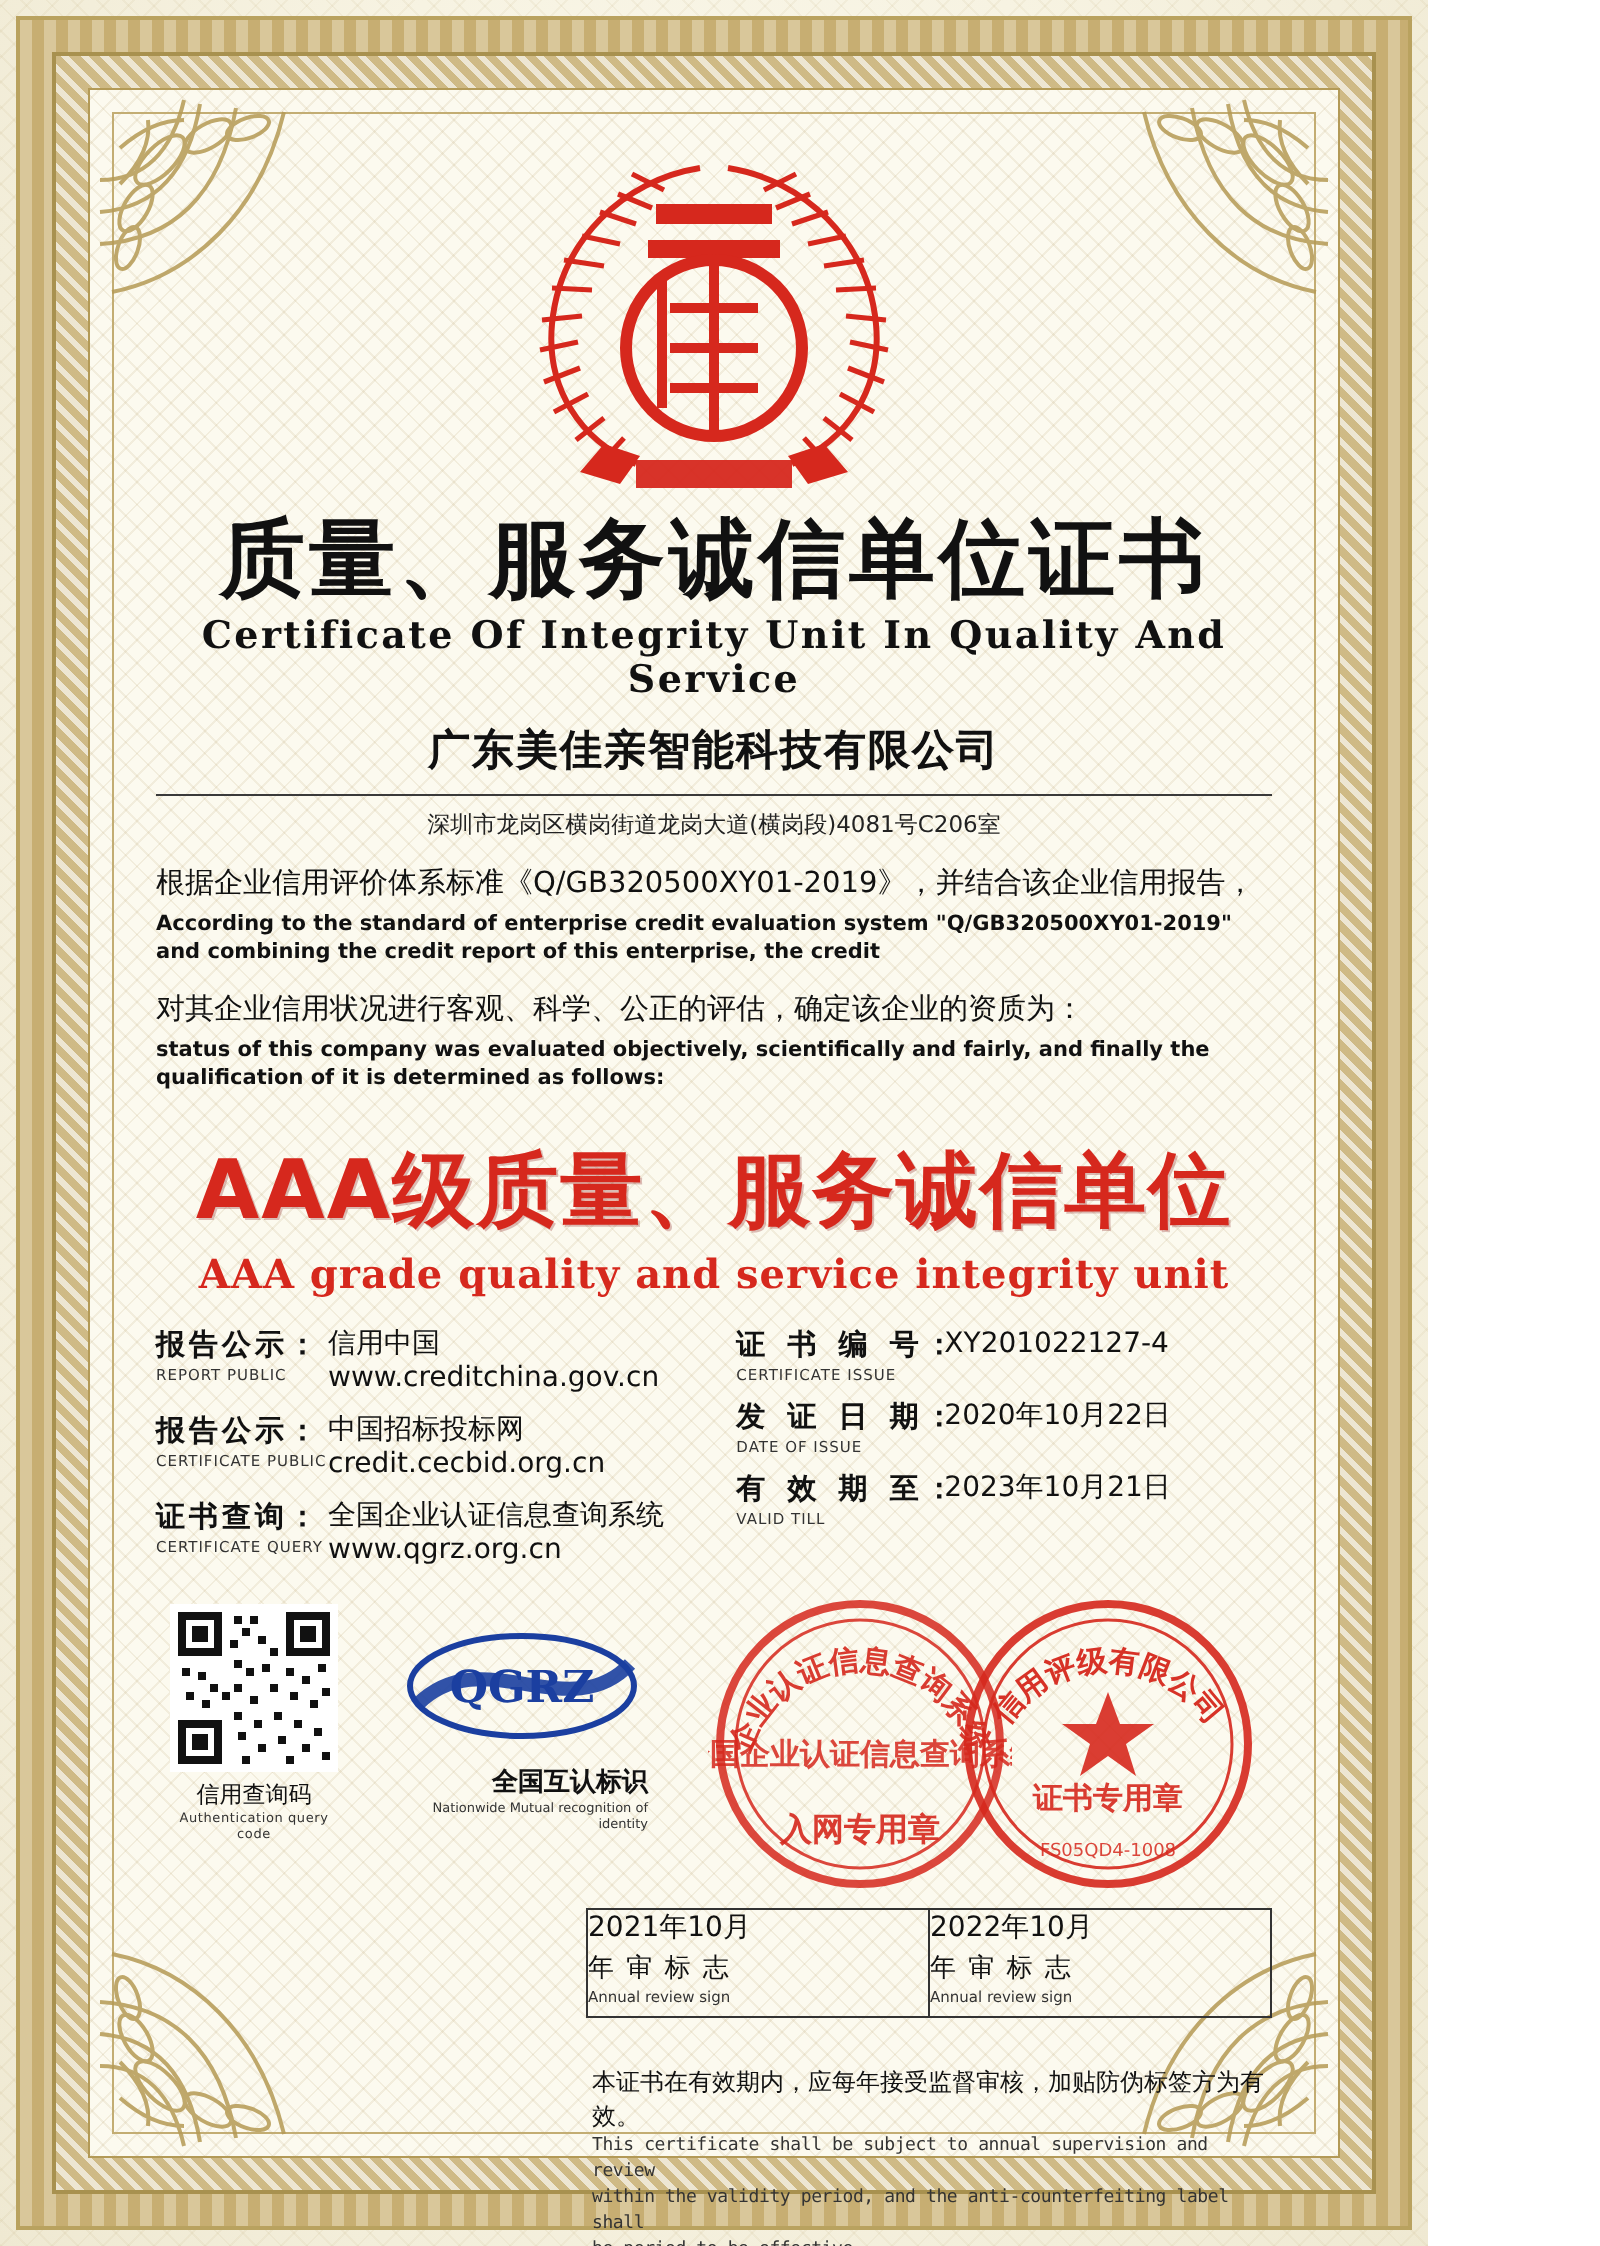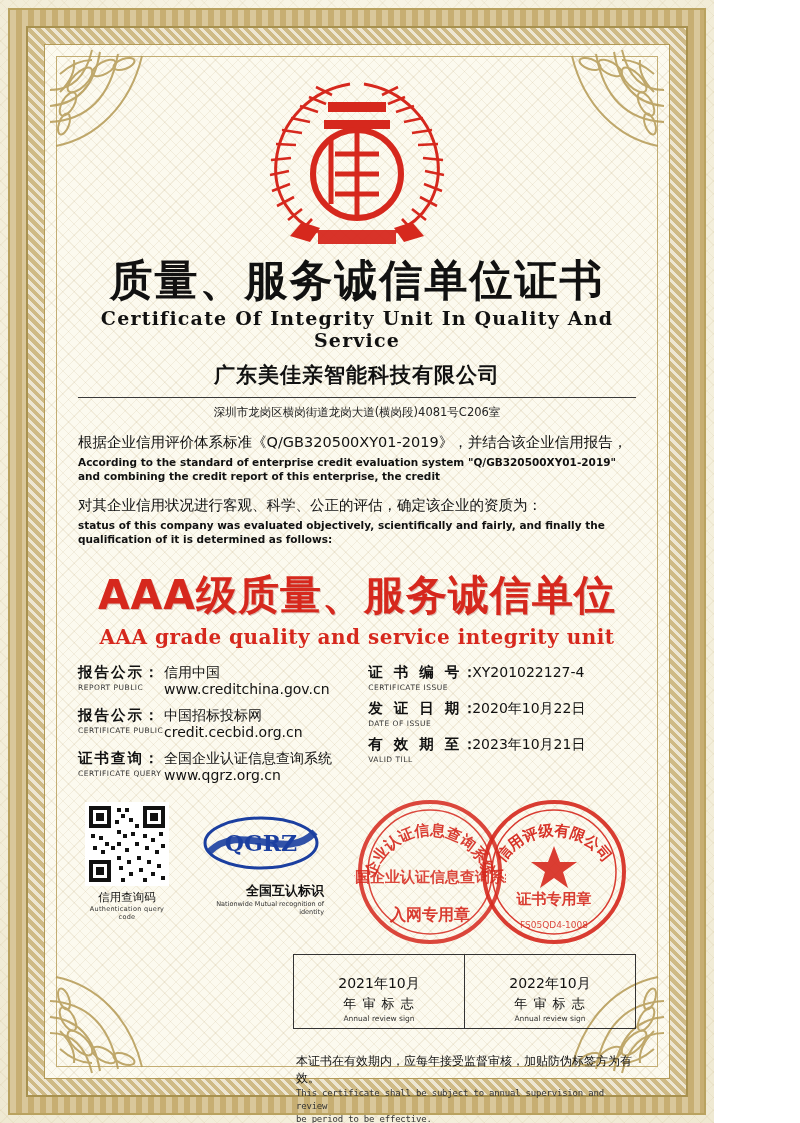--- a/index.html
+++ b/index.html
@@ -140,21 +140,21 @@
     position:absolute;width:152px;height:152px;top:-6px;
   }
   .seal-1{left:276px;}
   .seal-2{left:400px;}
   .seal svg{width:100%;height:100%;}
 
   .annual{
     margin-top:2px;display:flex;justify-content:flex-end;
   }
   .annual-box{
-    width:170px;border:1px solid #333;padding:20px 0 5px;text-align:center;
+    width:170px;border:1px solid #333;padding:0 0 5px;text-align:left;
   }
   .annual-box + .annual-box{border-left:none;}
   .ab-date{font-size:14px;color:#111;}
   .ab-cn{font-size:13px;color:#111;margin-top:2px;letter-spacing:1px;}
   .ab-en{font-size:7.5px;color:#333;margin-top:1px;}
 
   .footer{
     margin-top:24px;text-align:left;padding-left:218px;
   }
   .f-cn{font-size:12px;color:#111;}
@@ -475,17 +475,18 @@
       <div class="annual-box">
         <div class="ab-date">2022年10月</div>
         <div class="ab-cn">年 审 标 志</div>
         <div class="ab-en">Annual review sign</div>
       </div>
     </div>
 
     <div class="footer">
       <div class="f-cn">本证书在有效期内，应每年接受监督审核，加贴防伪标签方为有效。</div>
       <div class="f-en">This certificate shall be subject to annual supervision and review</div>
+      <div class="f-en">within the validity period, and the anti-counterfeiting label shall</div>
       <div class="f-en">be period to be effective.</div>
     </div>
 
   </div>
 </div>
 
 </body></html>

